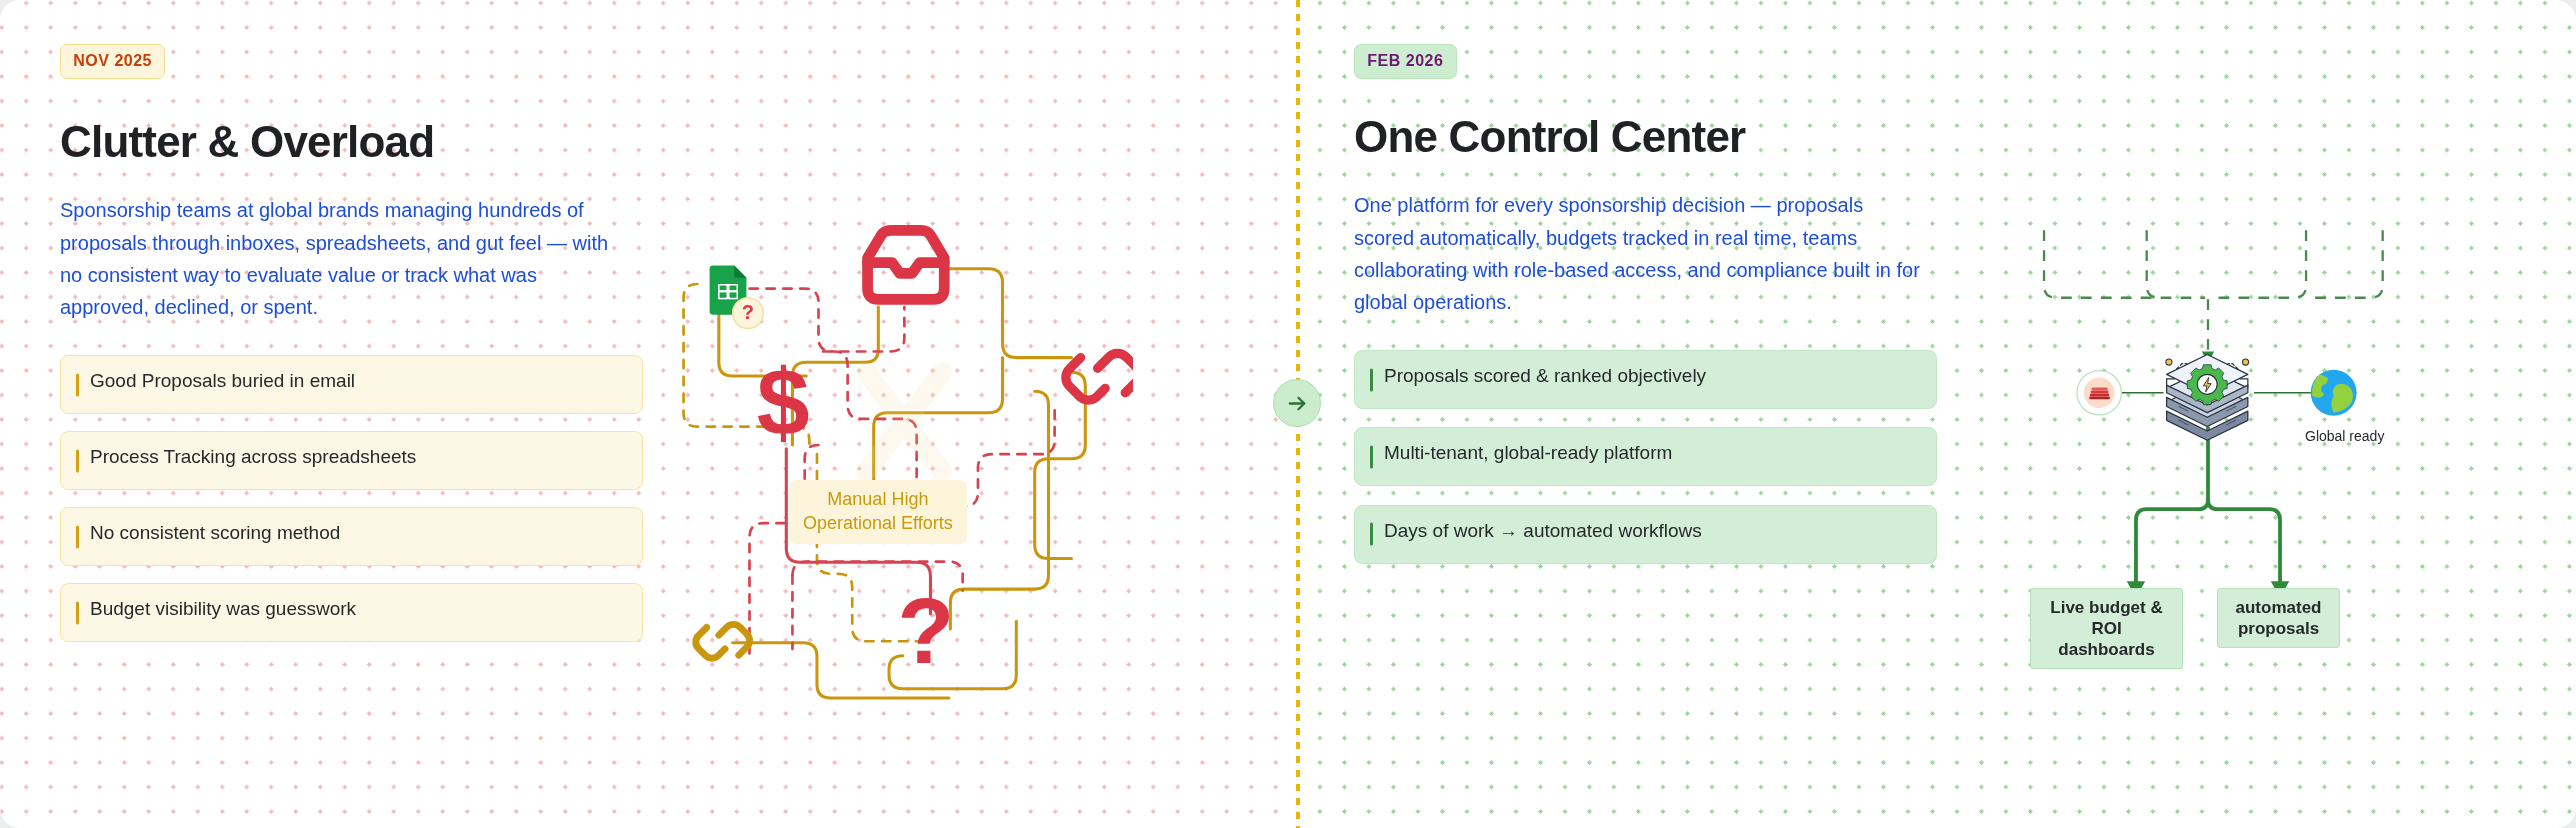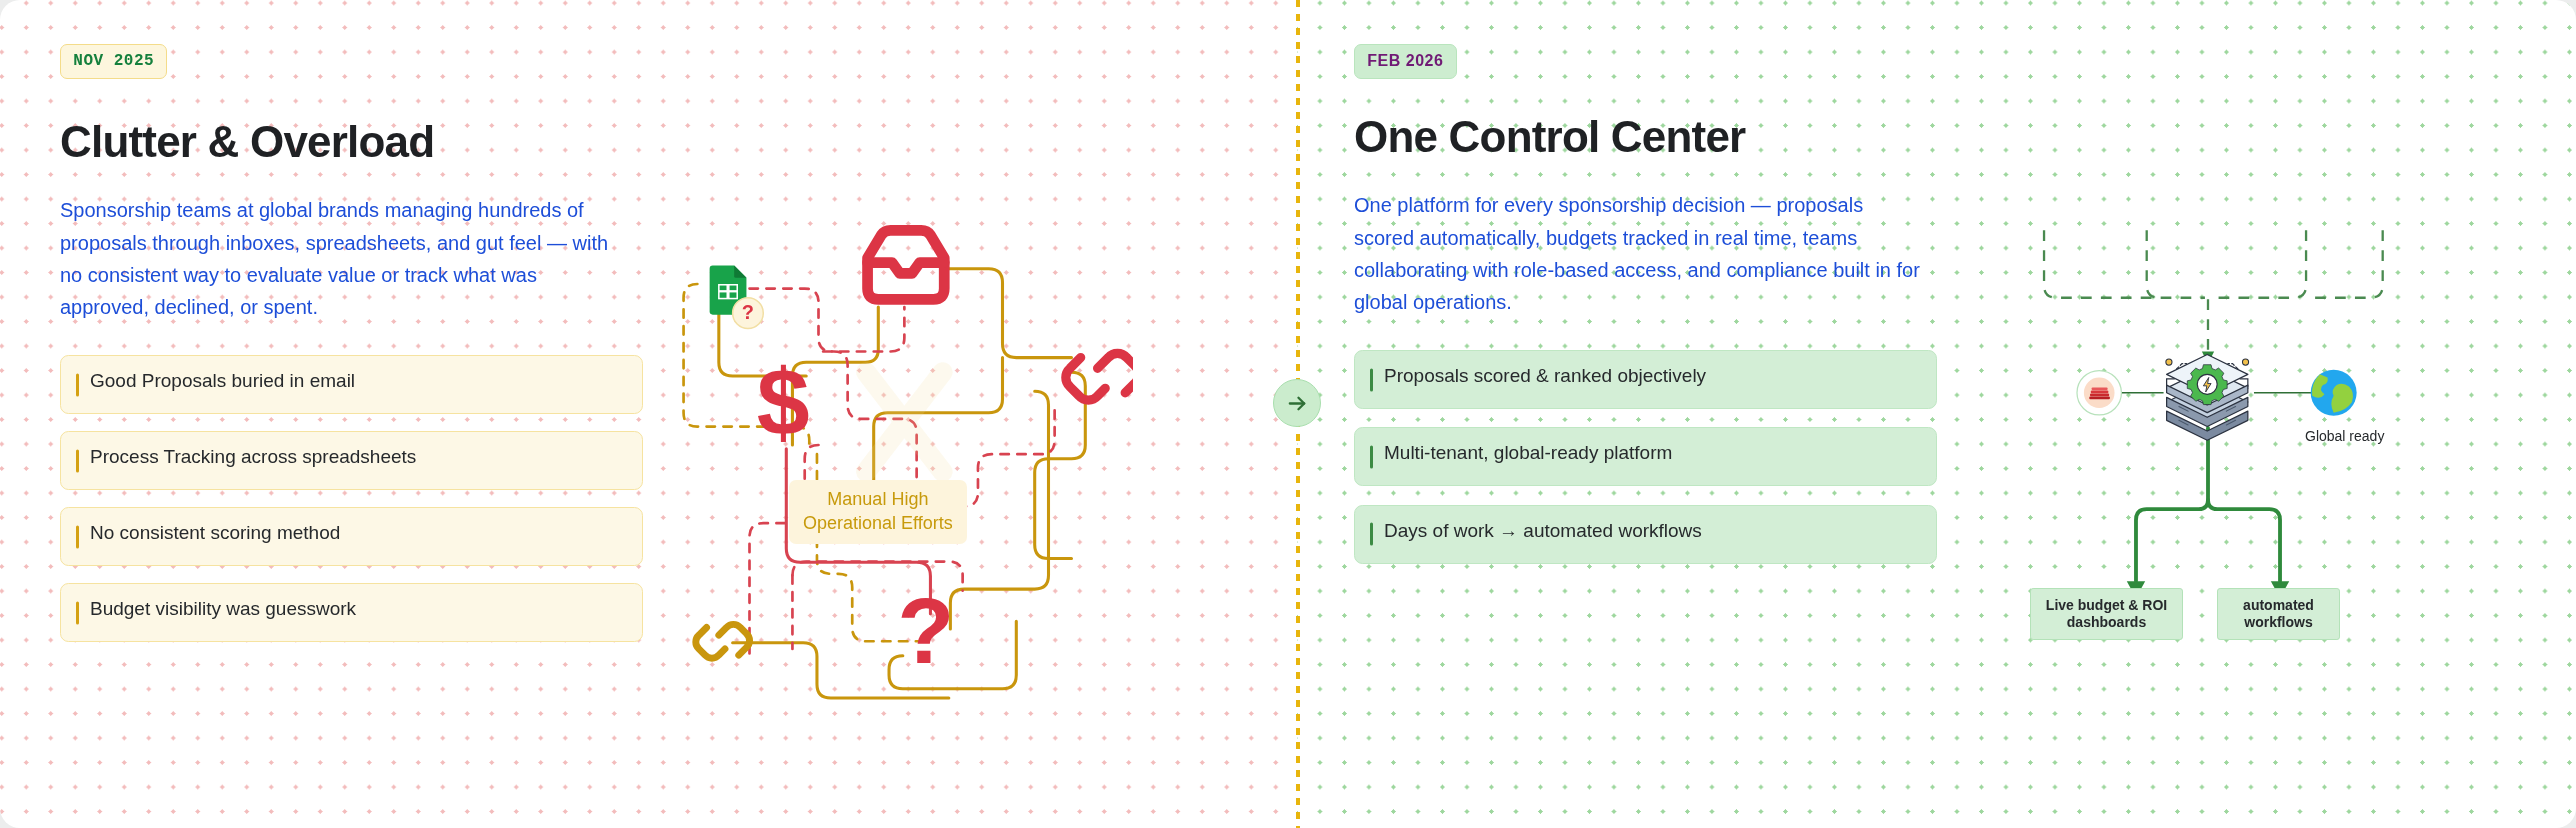--- a/index.html
+++ b/index.html
@@ -75,22 +75,21 @@
     display: inline-block;
     padding: 7px 12.3px 7.7px;
     border-radius: 7px;
     font-size: 16px;
     font-weight: 700;
     letter-spacing: 0.5px;
   }
   .badge-amber {
     background: #fdf6dd;
     border: 1.5px solid #f4dc8a;
-    color: #15803d;
-    font-family: Liberation Mono, monospace;
+    color: #c2410c;
   }
   .badge-green {
     background: #cdedd0;
     border: 1.5px solid #b9e5bd;
     color: #701a75;
   }
 
   h1.title {
     margin-top: 40px;
     font-size: 44px;
@@ -147,21 +146,21 @@
     font-size: 14px;
     color: #26292c;
     text-align: right;
     white-space: nowrap;
   }
   .flow-box {
     position: absolute;
     background: #d3eed6;
     border: 0.8px solid #b3e2b8;
     border-radius: 3.1px;
-    font-size: 14px;
+    font-size: 17px;
     font-weight: 700;
     color: #26292c;
     text-align: center;
     line-height: 1.25;
     padding: 7.7px 4.6px;
   }
   .manual-chip {
     position: absolute;
     background: #fdf4dc;
     border-radius: 7px;
@@ -355,21 +354,21 @@
 
     <div class="node-label" style="left:304px; top:213px; width:60px;">Global ready</div>
 
     <div class="flow-box" style="left:29px; top:373px; width:153px;">
       <div>Live budget &amp; ROI</div>
       <div>dashboards</div>
     </div>
 
     <div class="flow-box" style="left:216px; top:373px; width:123px;">
       <div>automated</div>
-      <div>workflows</div>
+      <div>proposals</div>
     </div>
   </div>
 
   <div class="col col-left">
     <span class="badge badge-amber">NOV 2025</span>
     <h1 class="title">Clutter &amp; Overload</h1>
     <p class="lede">Sponsorship teams at global brands managing hundreds of proposals through inboxes, spreadsheets, and gut feel — with no consistent way to evaluate value or track what was approved, declined, or spent.</p>
     <div class="chips">
       <div class="chip chip-amber">
         <span>Good Proposals buried in email</span>

